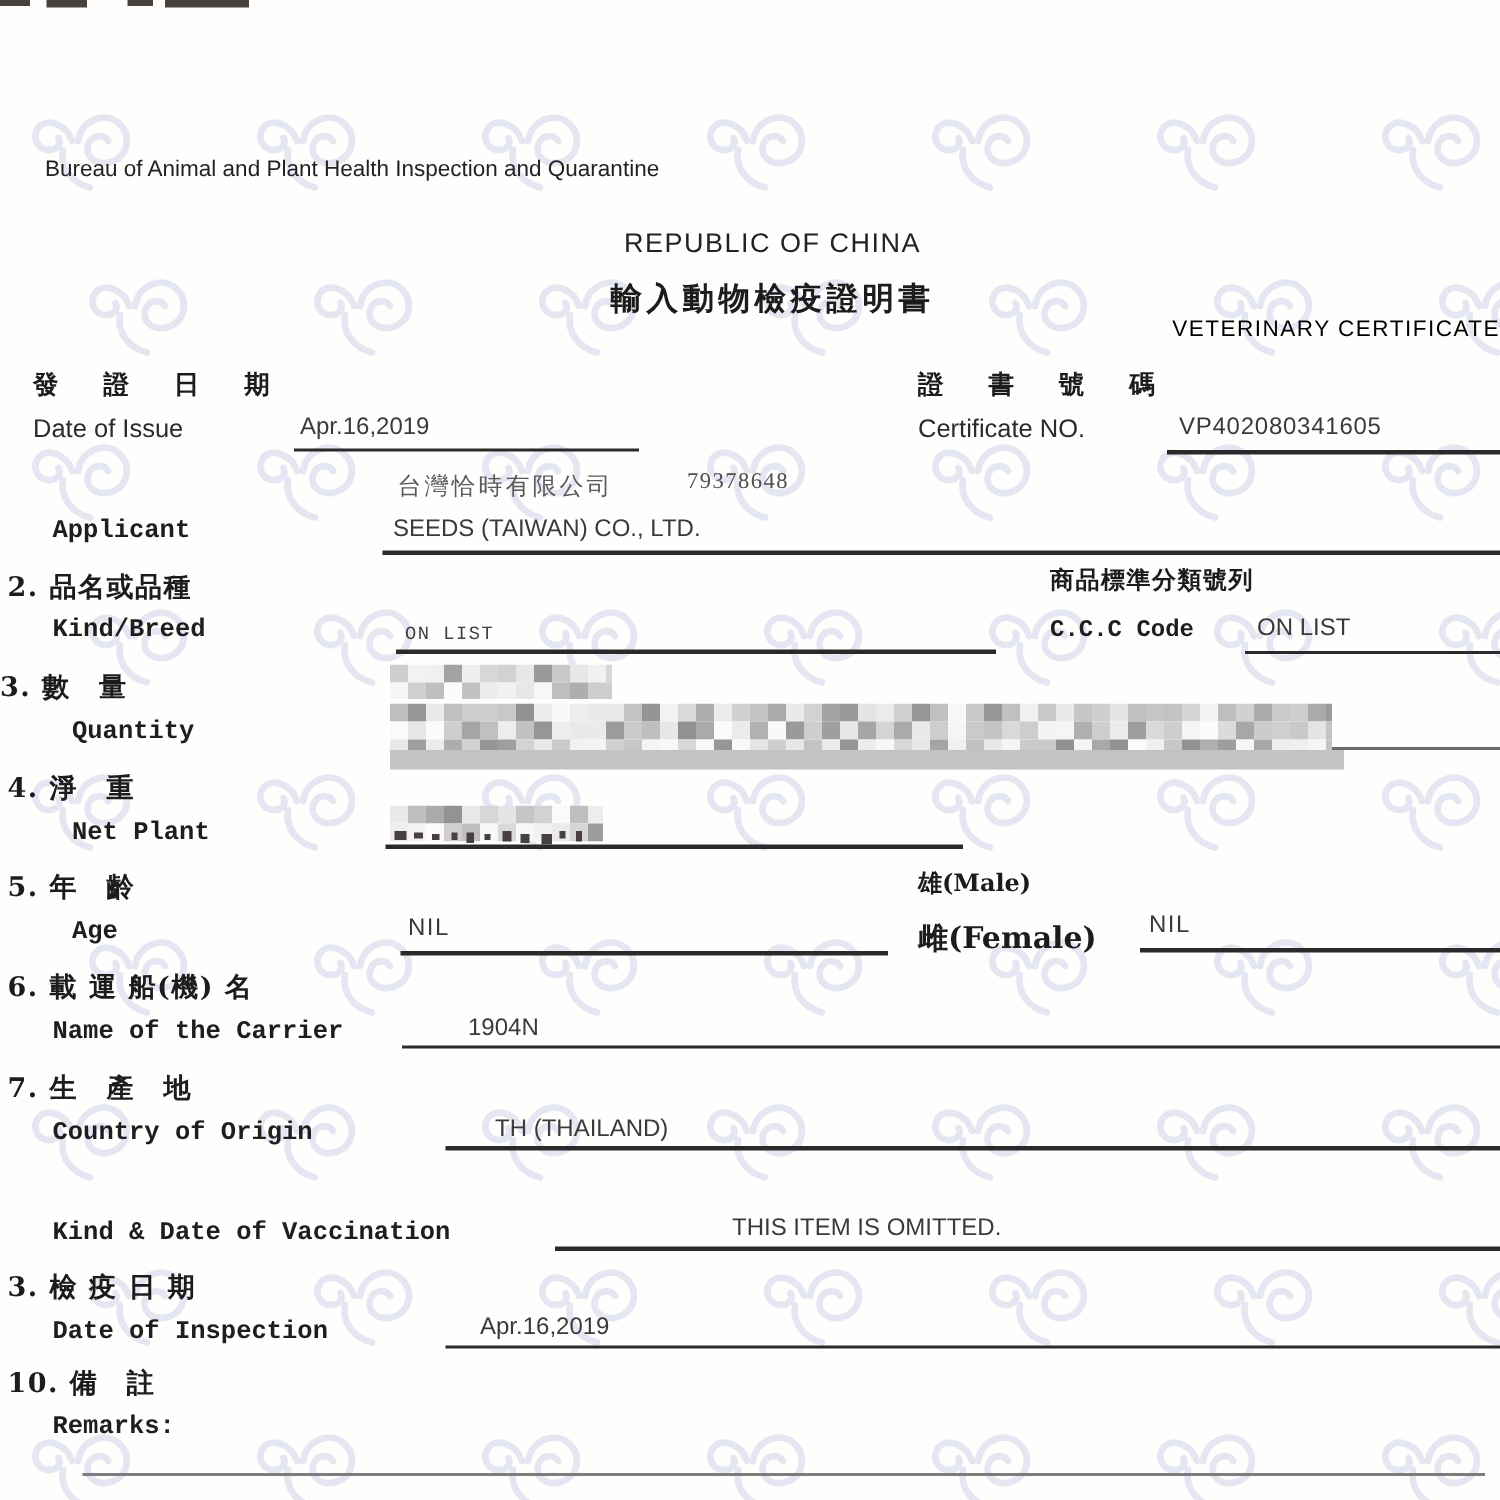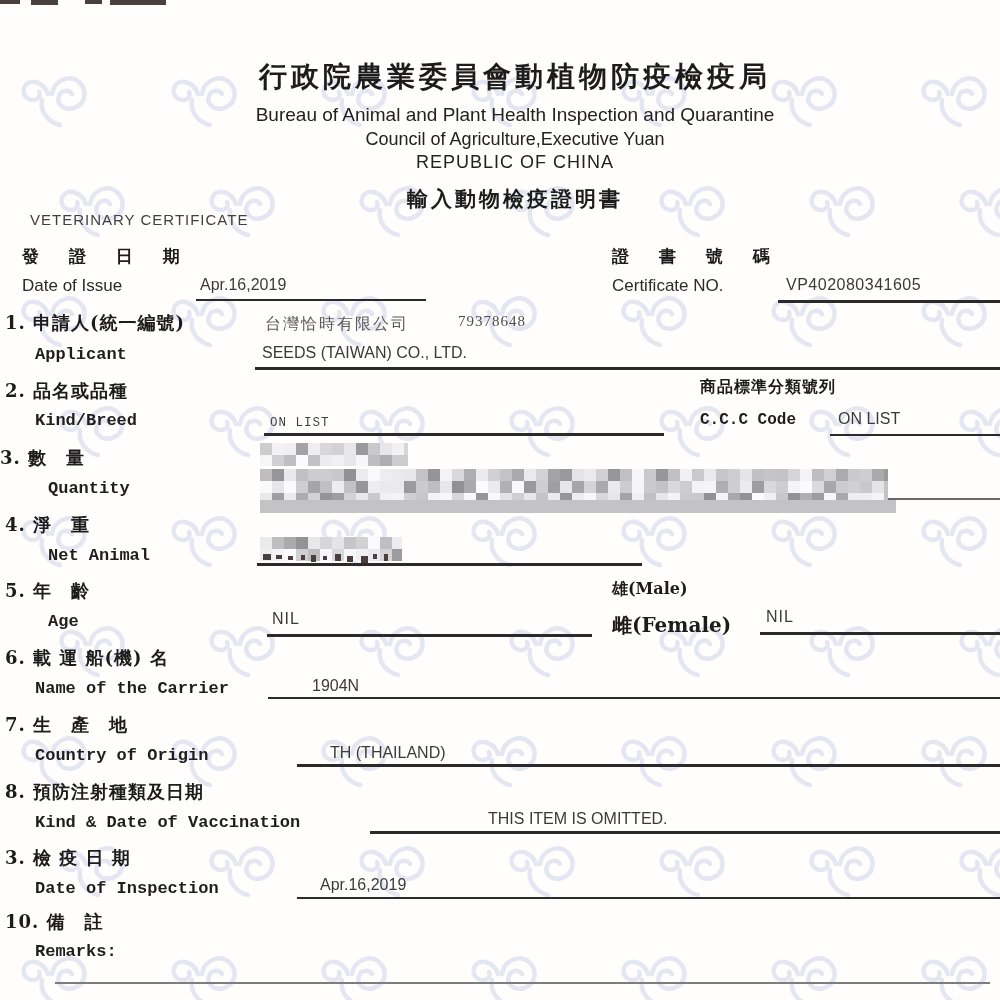--- a/index.html
+++ b/index.html
@@ -471,38 +471,35 @@
         </svg></div>
     </div>
 
   <div id="content">
 
     <div class="frag" style="left:0;top:0;width:20px;height:4px;"></div>
     <div class="frag" style="left:31px;top:0;width:27px;height:5px;"></div>
     <div class="frag" style="left:85px;top:0;width:17px;height:4px;"></div>
     <div class="frag" style="left:110px;top:0;width:56px;height:5px;"></div>
 
-    <div class="abs zh" style="left:30px;width:970px;top:58px;text-align:center;font-size:28px;letter-spacing:4px;">行政院農業委員會動植物防疫檢疫局</div>
-    <div class="abs sans" style="left:30px;width:970px;top:104px;text-align:center;font-size:19px;color:#222;">Bureau of Animal and Plant Health Inspection and Quarantine</div>
-    <div class="abs sans" style="left:30px;width:970px;top:129px;text-align:center;font-size:18px;color:#222;">Council of Agriculture,Executive Yuan</div>
+    <div class="abs sans" style="left:30px;width:970px;top:104px;font-size:15px;color:#222;">Bureau of Animal and Plant Health Inspection and Quarantine</div>
     <div class="abs zh" style="left:30px;width:970px;top:185px;text-align:center;font-size:21px;letter-spacing:3px;">輸入動物檢疫證明書</div>
     <div class="abs sans" style="left:30px;width:970px;top:152px;text-align:center;font-size:18px;letter-spacing:1px;color:#222;">REPUBLIC OF CHINA</div>
-    <div class="abs sans" style="left:30px;width:970px;top:211px;text-align:left;font-size:15px;letter-spacing:1px;color:#404040;">VETERINARY CERTIFICATE</div>
+    <div class="abs sans" style="left:30px;width:970px;top:211px;text-align:right;font-size:15px;letter-spacing:1px;color:#000000;">VETERINARY CERTIFICATE</div>
 
     <div class="abs zh" style="left:22px;top:245px;font-size:17px;letter-spacing:12px;">發 證 日 期</div>
     <div class="abs sans" style="left:22px;top:276px;font-size:17px;">Date of Issue</div>
     <div class="abs val" style="left:200px;top:276px;font-size:16px;">Apr.16,2019</div>
     <div class="ul" style="left:196px;top:299px;width:230px;height:2px;"></div>
 
     <div class="abs zh" style="left:612px;top:245px;font-size:17px;letter-spacing:12px;">證 書 號 碼</div>
     <div class="abs sans" style="left:612px;top:276px;font-size:17px;">Certificate NO.</div>
     <div class="abs val" style="left:786px;top:276px;font-size:16px;letter-spacing:0.5px;">VP402080341605</div>
     <div class="ul" style="left:778px;top:300px;width:222px;height:3px;"></div>
 
-    <div class="abs zh" style="left:5px;top:311px;font-size:18px;letter-spacing:1px;">1. 申請人(統一編號)</div>
     <div class="abs" style="left:265px;top:314px;font-size:16px;font-family:'DejaVu Serif',serif;color:#5a5a5a;letter-spacing:2px;">台灣恰時有限公司</div>
     <div class="abs" style="left:458px;top:313px;font-size:15px;font-family:Liberation Serif, serif;color:#4e4e4e;letter-spacing:1px;">79378648</div>
     <div class="abs mono" style="left:35px;top:345px;font-size:17px;">Applicant</div>
     <div class="abs val" style="left:262px;top:344px;font-size:16px;">SEEDS (TAIWAN) CO., LTD.</div>
     <div class="ul" style="left:255px;top:367px;width:745px;height:3px;"></div>
 
     <div class="abs zh" style="left:5px;top:379px;font-size:18px;letter-spacing:1px;">2. 品名或品種</div>
     <div class="abs zh" style="left:700px;top:377px;font-size:16px;letter-spacing:1px;">商品標準分類號列</div>
     <div class="abs mono" style="left:35px;top:411px;font-size:17px;">Kind/Breed</div>
     <div class="abs mono" style="left:270px;top:416px;font-size:12.5px;font-weight:normal;color:#3f3f3f;letter-spacing:1px;">ON LIST</div>
@@ -699,21 +696,21 @@
         <i style="position: absolute; left: 576px; top: 24px; width: 12px; height: 12px; background: rgb(168, 168, 170);"></i>
         <i style="position: absolute; left: 588px; top: 24px; width: 12px; height: 12px; background: rgb(238, 238, 240);"></i>
         <i style="position: absolute; left: 600px; top: 24px; width: 12px; height: 12px; background: rgb(239, 239, 241);"></i>
         <i style="position: absolute; left: 612px; top: 24px; width: 12px; height: 12px; background: rgb(245, 245, 247);"></i>
         <i style="position: absolute; left: 624px; top: 24px; width: 12px; height: 12px; background: rgb(195, 195, 197);"></i>
       </div>
     <div class="graybar" style="left:260px;top:500px;width:636px;height:13px;"></div>
     <div class="ul" style="left:888px;top:498px;width:112px;height:2px;background:#6a6a6a;"></div>
 
     <div class="abs zh" style="left:5px;top:513px;font-size:18px;letter-spacing:1px;">4. 淨　重</div>
-    <div class="abs mono" style="left:48px;top:546px;font-size:17px;">Net Animal</div>
+    <div class="abs mono" style="left:48px;top:546px;font-size:17px;">Net Plant</div>
     <div class="mosaic" id="mosC" style="left:260px;top:537px;width:142px;height:24px;">
         <i style="position: absolute; left: 0px; top: 0px; width: 12px; height: 12px; background: rgb(234, 234, 236);"></i>
         <i style="position: absolute; left: 12px; top: 0px; width: 12px; height: 12px; background: rgb(191, 191, 193);"></i>
         <i style="position: absolute; left: 24px; top: 0px; width: 12px; height: 12px; background: rgb(171, 171, 173);"></i>
         <i style="position: absolute; left: 36px; top: 0px; width: 12px; height: 12px; background: rgb(147, 147, 149);"></i>
         <i style="position: absolute; left: 48px; top: 0px; width: 12px; height: 12px; background: rgb(232, 232, 234);"></i>
         <i style="position: absolute; left: 60px; top: 0px; width: 12px; height: 12px; background: rgb(215, 215, 217);"></i>
         <i style="position: absolute; left: 72px; top: 0px; width: 12px; height: 12px; background: rgb(229, 229, 231);"></i>
         <i style="position: absolute; left: 84px; top: 0px; width: 12px; height: 12px; background: rgb(198, 198, 200);"></i>
         <i style="position: absolute; left: 96px; top: 0px; width: 12px; height: 12px; background: rgb(210, 210, 212);"></i>
@@ -748,21 +745,20 @@
     <div class="abs zh" style="left:5px;top:646px;font-size:18px;letter-spacing:1px;">6. 載 運 船(機) 名</div>
     <div class="abs mono" style="left:35px;top:679px;font-size:17px;">Name of the Carrier</div>
     <div class="abs val" style="left:312px;top:677px;font-size:16px;">1904N</div>
     <div class="ul" style="left:268px;top:697px;width:732px;height:2px;"></div>
 
     <div class="abs zh" style="left:5px;top:713px;font-size:18px;letter-spacing:1px;">7. 生　產　地</div>
     <div class="abs mono" style="left:35px;top:746px;font-size:17px;">Country of Origin</div>
     <div class="abs val" style="left:330px;top:744px;font-size:16px;">TH (THAILAND)</div>
     <div class="ul" style="left:297px;top:764px;width:703px;height:3px;"></div>
 
-    <div class="abs zh" style="left:5px;top:780px;font-size:18px;letter-spacing:1px;">8. 預防注射種類及日期</div>
     <div class="abs mono" style="left:35px;top:813px;font-size:17px;">Kind &amp; Date of Vaccination</div>
     <div class="abs val" style="left:488px;top:810px;font-size:16px;">THIS ITEM IS OMITTED.</div>
     <div class="ul" style="left:370px;top:831px;width:630px;height:3px;"></div>
 
     <div class="abs zh" style="left:5px;top:846px;font-size:18px;letter-spacing:1px;">3. 檢 疫 日 期</div>
     <div class="abs mono" style="left:35px;top:879px;font-size:17px;">Date of Inspection</div>
     <div class="abs val" style="left:320px;top:876px;font-size:16px;">Apr.16,2019</div>
     <div class="ul" style="left:297px;top:897px;width:703px;height:2px;"></div>
 
     <div class="abs zh" style="left:5px;top:910px;font-size:18px;letter-spacing:1px;">10. 備　註</div>

